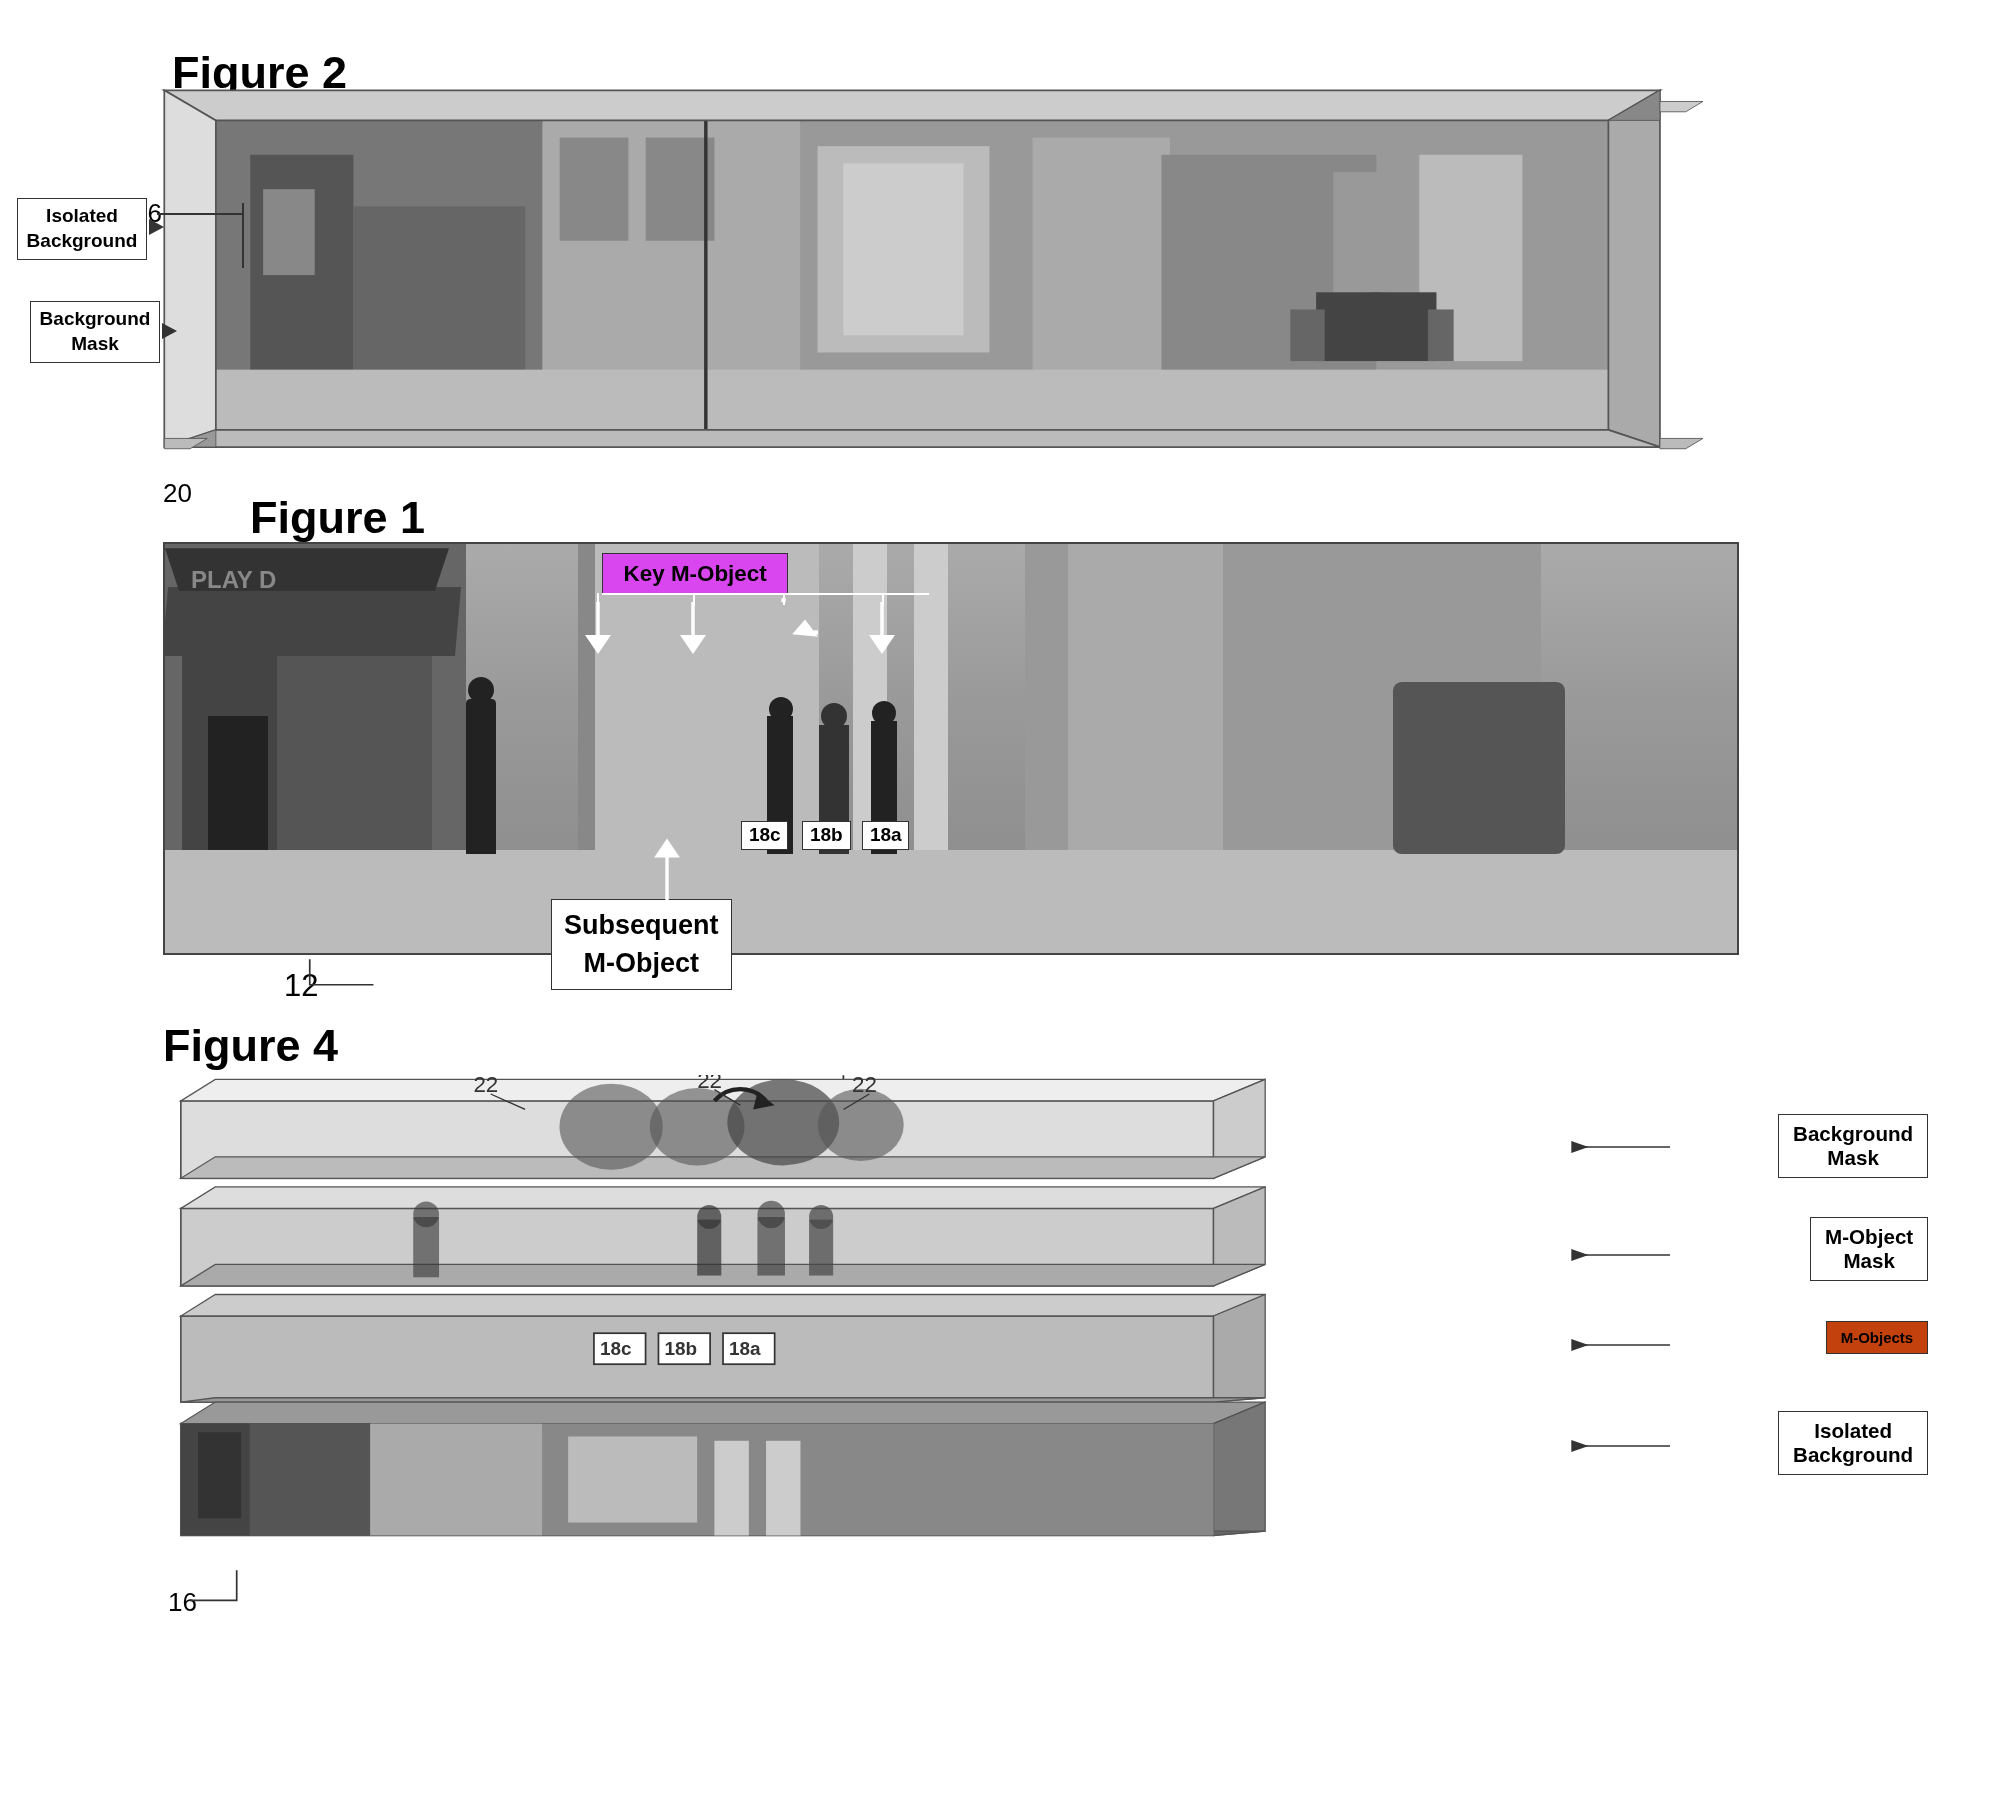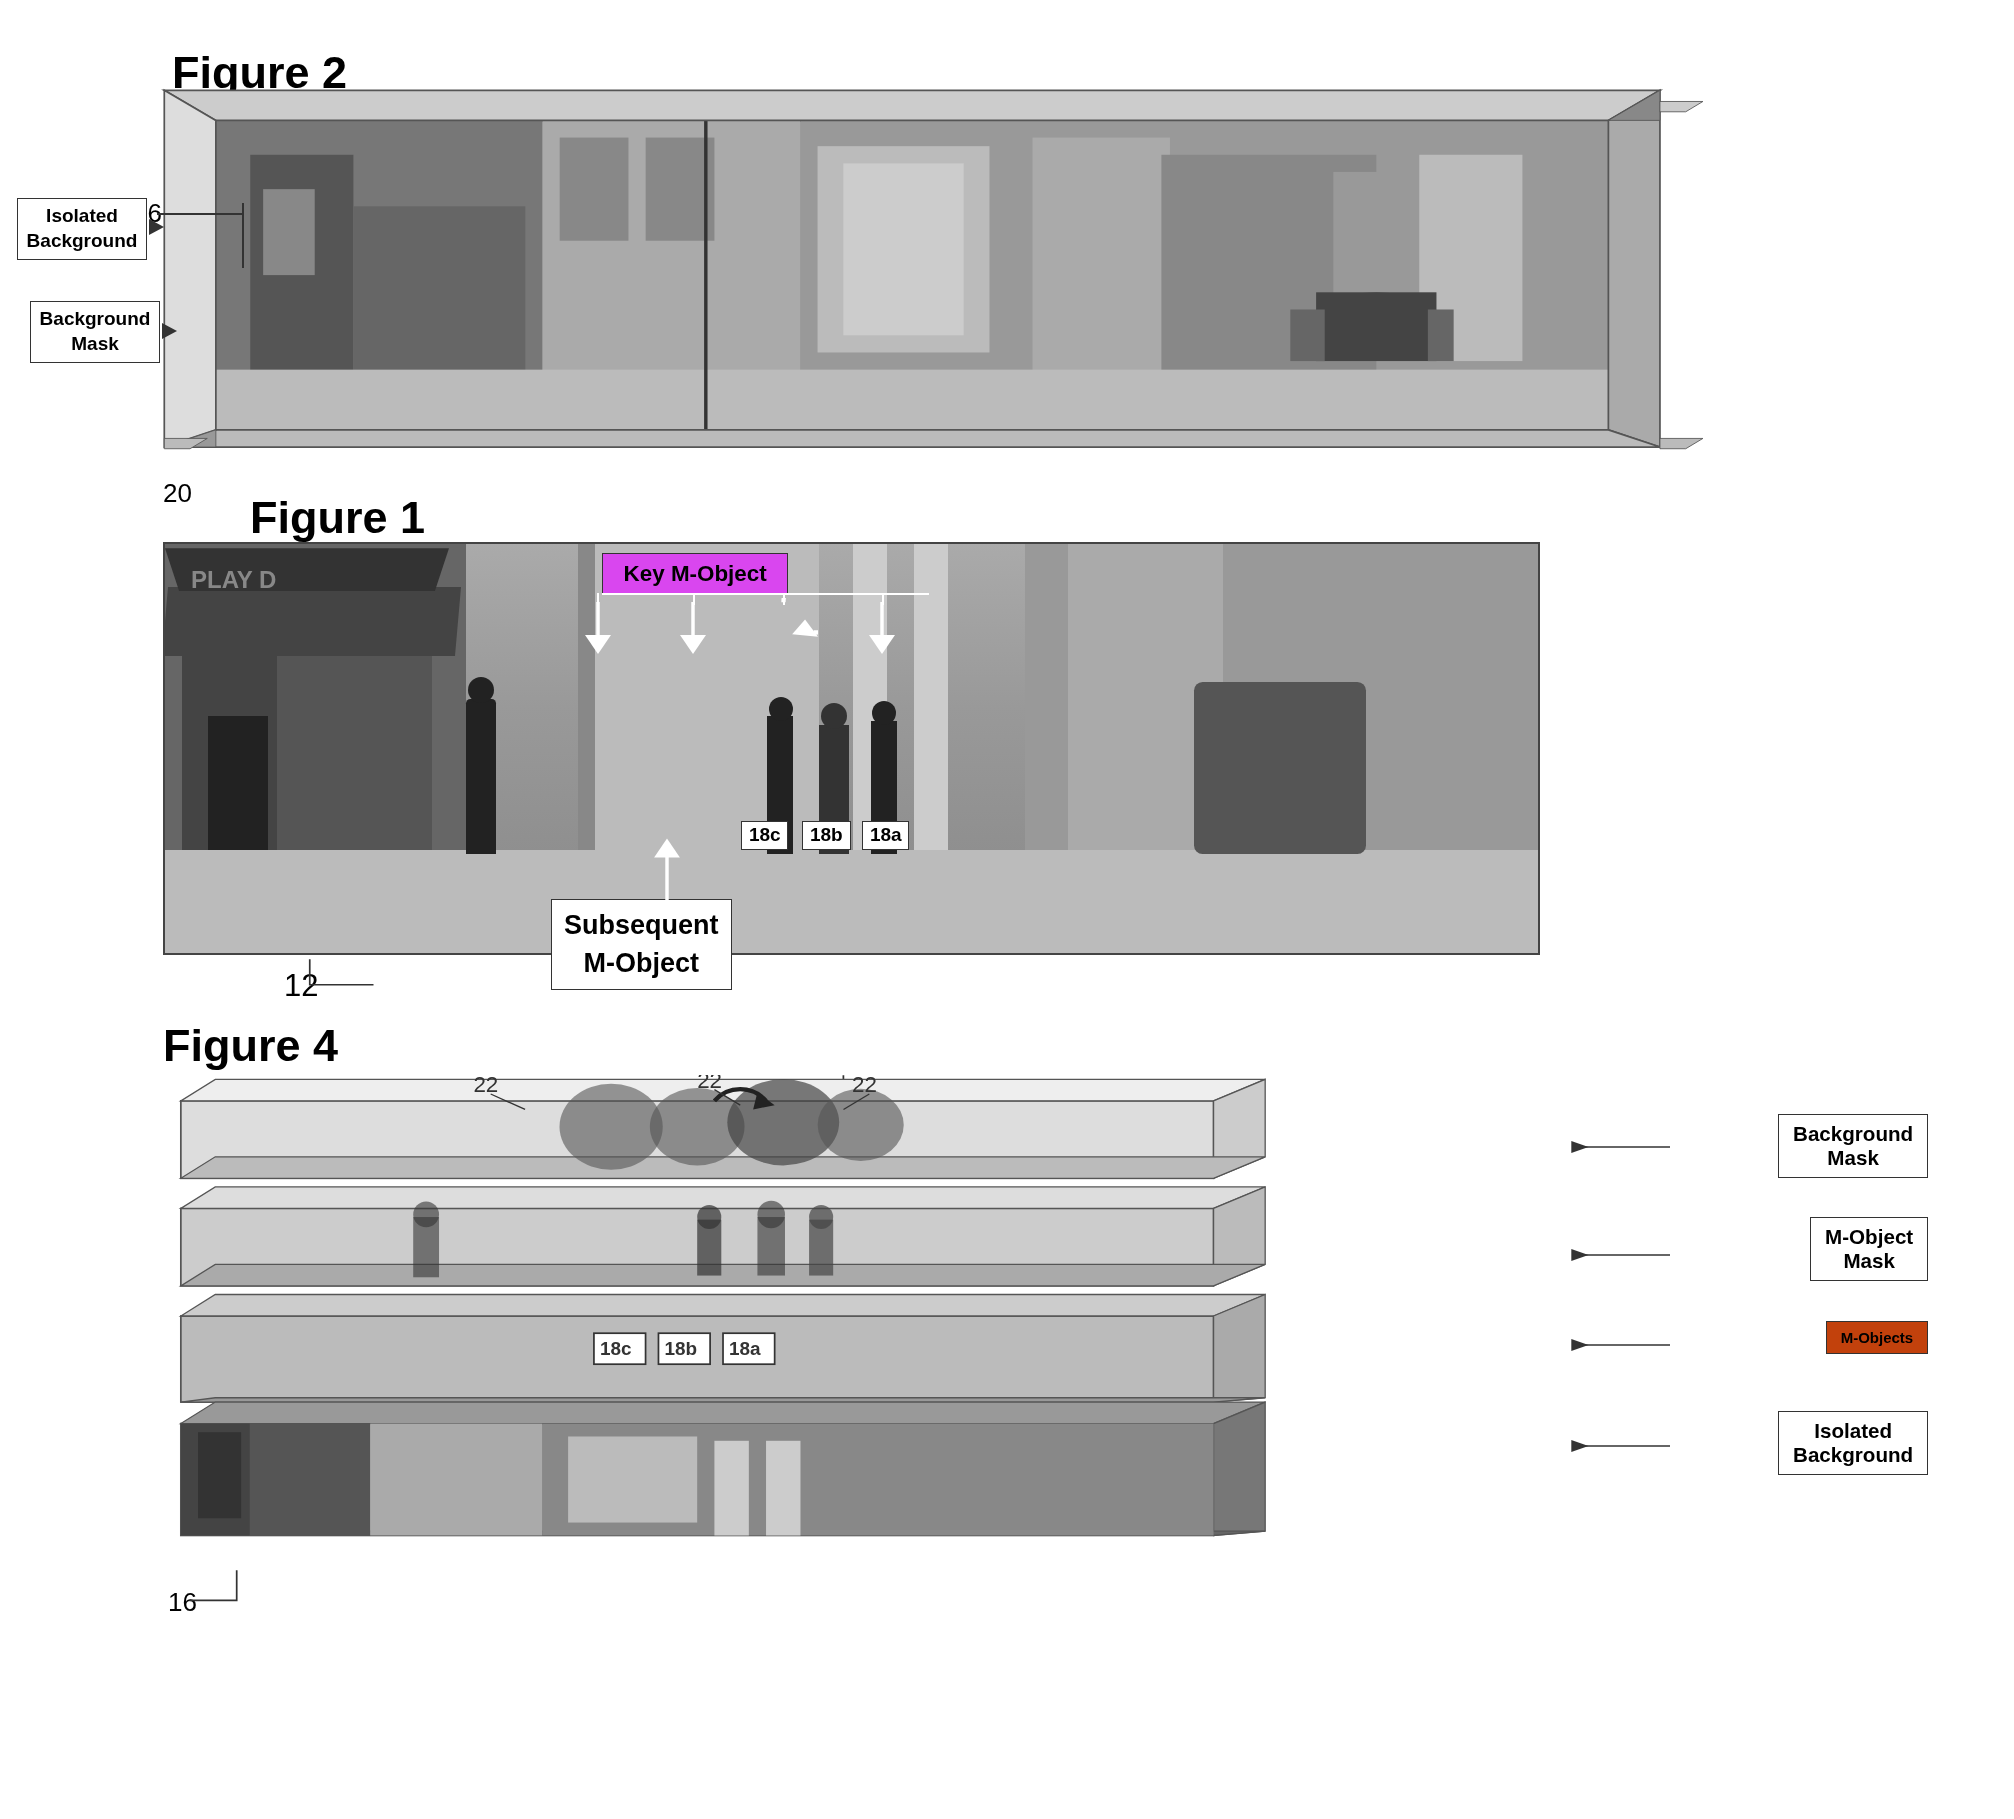--- a/index.html
+++ b/index.html
@@ -82,21 +82,21 @@
   <div>Background</div>
   <div>Mask</div>
 </div>
 
 <div style="position:absolute;top:323px;left:162px;width:0;height:0;border-top:8.6px solid transparent;border-bottom:8.6px solid transparent;border-left:15.5px solid #333;"></div>
 
 <div style="position:absolute;top:478px;left:163px;font-size:26px;">20</div>
 
 <div style="position:absolute;top:492px;left:250px;font-size:45px;font-weight:bold;font-family:Arial,sans-serif;">Figure 1</div>
 
-<div style="position:absolute;top:542px;left:163px;width:1377px;height:413px;background:#888;border:2.6px solid #444;overflow:hidden;">
+<div style="position:absolute;top:542px;left:163px;width:1576px;height:413px;background:#888;border:2.6px solid #444;overflow:hidden;">
 
   <div style="position:absolute;top:0;left:0;width:100%;height:100%;background:linear-gradient(180deg,#aaa 0%,#999 40%,#888 100%);"></div>
 
   <div style="position:absolute;top:0;left:0;width:301px;height:100%;background:#666;"></div>
   <div style="position:absolute;top:17px;left:17px;width:95px;height:327px;background:#444;"></div>
   <div style="position:absolute;top:69px;left:112px;width:155px;height:275px;background:#555;"></div>
 
   <div style="position:absolute;top:172px;left:43px;width:60px;height:155px;background:#222;"></div>
 
   <div style="position:absolute;top:43px;left:0px;width:293px;height:69px;background:#444;transform:skewX(-5deg);"></div>

